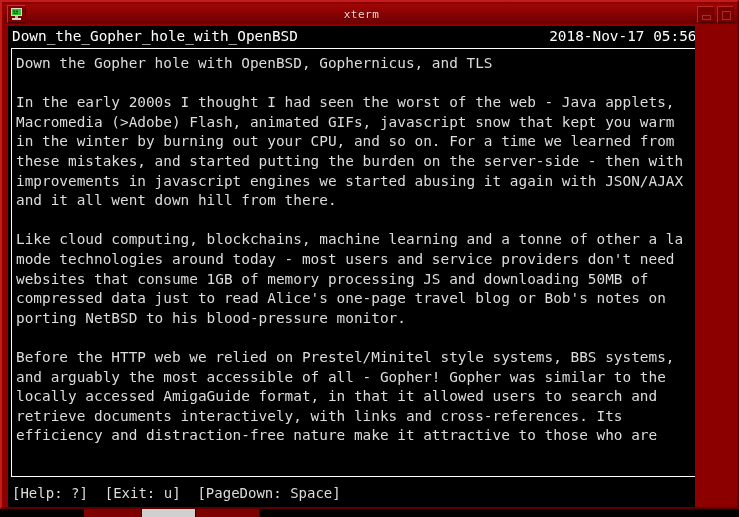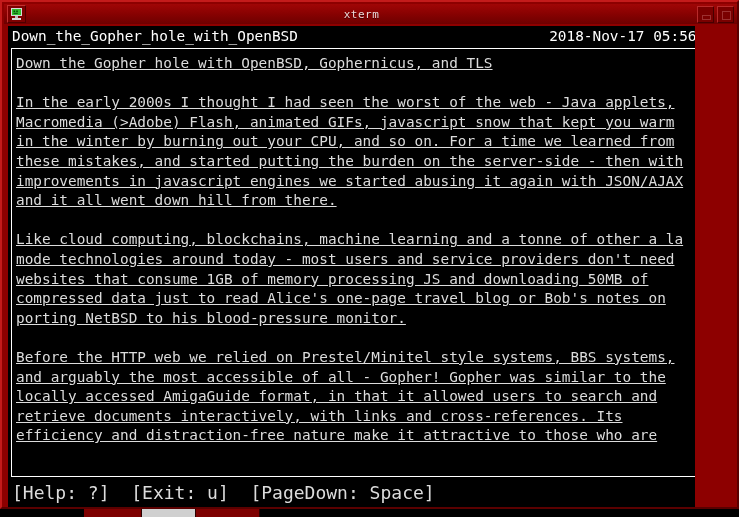--- a/index.html
+++ b/index.html
@@ -170,34 +170,33 @@
     white-space: pre;
     color: #dcdcdc;
     font-size: 14.4px;
     line-height: 19.6px;
   }
 
   .doc-line {
     white-space: pre;
     min-height: 19.6px;
     color: #dcdcdc;
-    text-decoration: underline;
   }
   .doc-line.blank { color: transparent; }
 
   
   #help-bar {
     position: absolute;
     left: 0px;
     bottom: 4px;
     width: 100%;
     padding-left: 4px;
     color: #dcdcdc;
     white-space: pre;
-    font-size: 18px;
+    font-size: 14px;
     line-height: 20px;
   }
 
   
   #taskbar {
     position: absolute;
     left: 0px;
     bottom: 0px;
     width: 739px;
     height: 8px;

